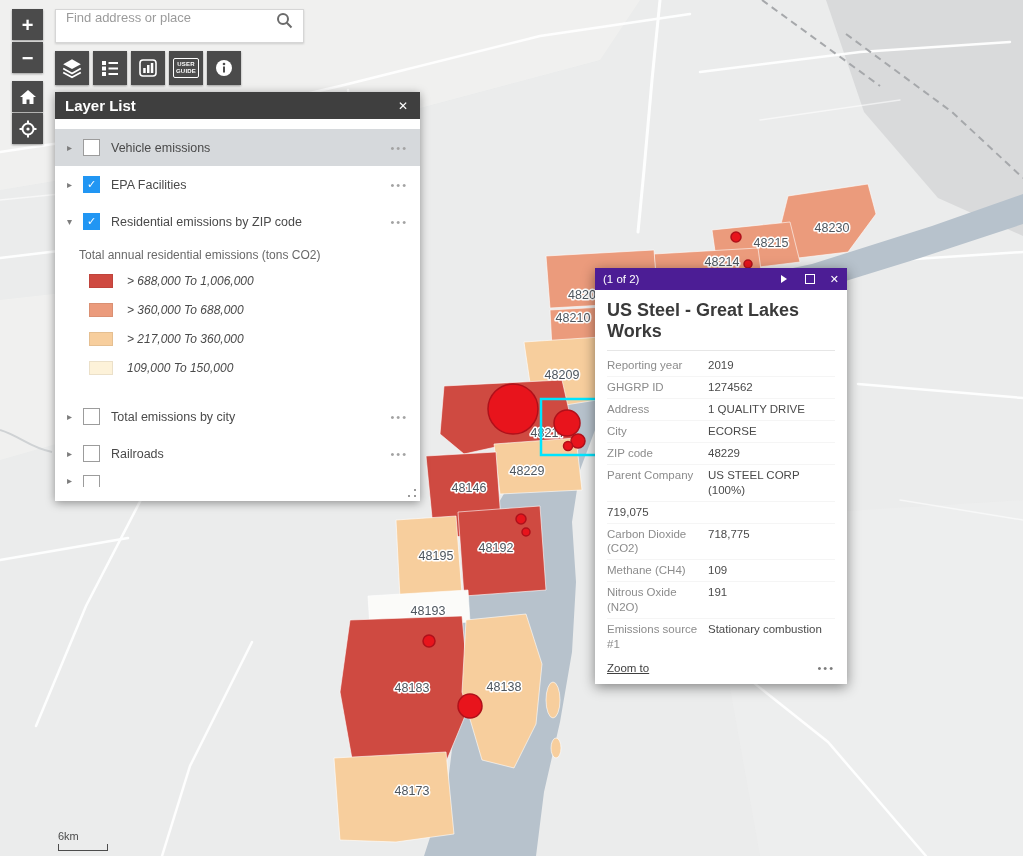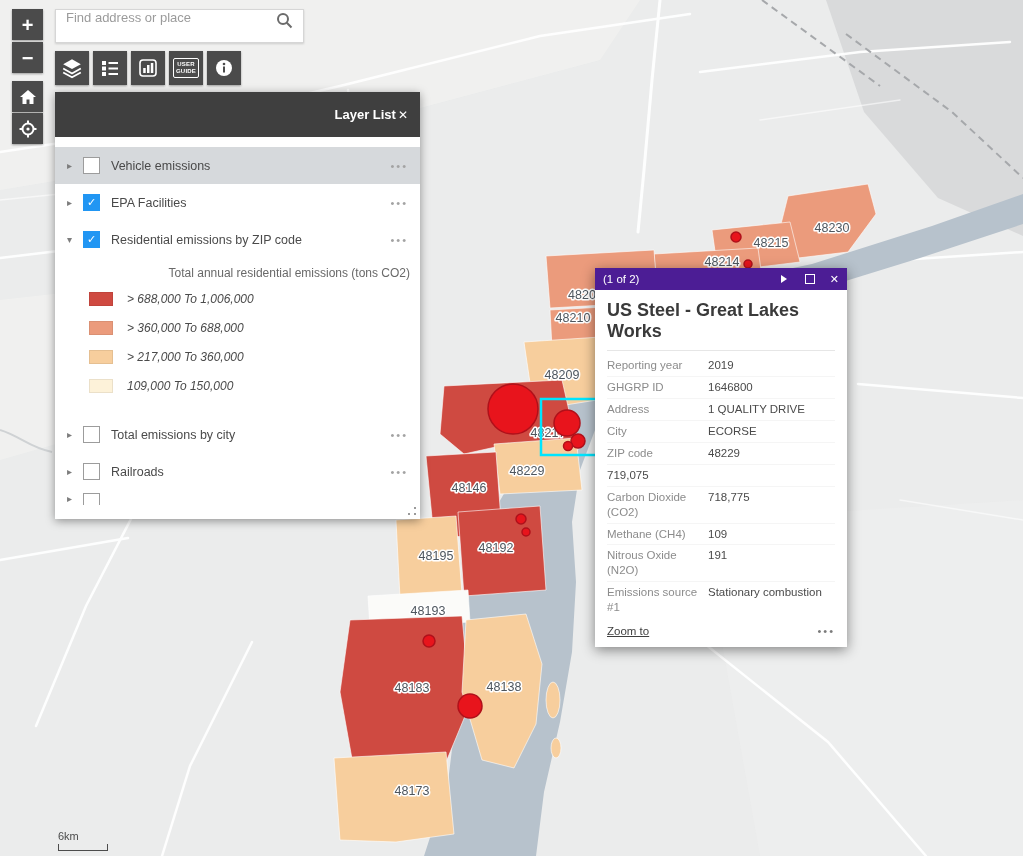--- a/index.html
+++ b/index.html
@@ -27,39 +27,39 @@
   
   .toolbar{position:absolute;left:55px;top:51px;display:flex;gap:4px;}
   .tb{position:relative;width:34px;height:34px;background:#4b4b4b;border:0;padding:0;cursor:pointer;
       display:flex;align-items:center;justify-content:center;box-shadow:0 1px 2px rgba(0,0,0,.35);}
   .guide-box{border:1px solid #fff;border-radius:2px;padding:2px 2px;text-align:center;
       color:#fff;font-size:6px;font-weight:bold;line-height:1.2;letter-spacing:.2px;}
 
   
   .panel{position:absolute;left:55px;top:92px;width:365px;background:#fff;
       box-shadow:0 2px 9px rgba(0,0,0,.4);}
-  .panel-hd{height:45px;background:#3f3f3f;color:#fff;display:flex;align-items:center;
-      justify-content:flex-end;padding:0 10px;font-size:13px;font-weight:bold;}
+  .panel-hd{height:27px;background:#3f3f3f;color:#fff;display:flex;align-items:center;
+      justify-content:space-between;padding:0 10px;font-size:15px;font-weight:bold;}
   .x-btn{cursor:pointer;color:#fff;font-size:12px;background:none;border:0;padding:0 2px;}
   .x-btn::before{content:"✕";}
   .panel-bd{padding-top:10px;position:relative;padding-bottom:14px;}
   .layer-row{height:37px;display:flex;align-items:center;padding:0 12px;}
   .layer-row.selected{background:#d6d9dc;}
   .arrow{width:16px;color:#7d7d7d;font-size:10px;flex:none;}
   .arrow.right::before{content:"▸";}
   .arrow.down::before{content:"▾";}
   .cb{width:15px;height:15px;border:1px solid #9c9c9c;background:#fff;flex:none;
       margin-right:11px;text-align:center;line-height:15px;}
   .cb.checked{background:#2196f3;border-color:#2196f3;color:#fff;font-size:11px;}
   .cb.checked::before{content:"✓";}
   .row-label{font-size:12.5px;color:#4a4a4a;}
   .dots{margin-left:auto;color:#a3a3a3;font-size:11px;letter-spacing:2px;cursor:pointer;}
   .dots::before{content:"•••";}
   .legend-block{padding:4px 10px 8px 24px;}
-  .legend-title{font-size:12px;color:#696969;margin:4px 0 12px;text-align:right;}
+  .legend-title{font-size:12px;color:#696969;margin:4px 0 12px;}
   .legend-row{display:flex;align-items:center;margin-bottom:15px;font-style:italic;}
   .swatch{width:24px;height:14px;margin-left:10px;margin-right:14px;flex:none;
       box-shadow:inset 0 0 0 1px rgba(0,0,0,.07);}
   .legend-label{font-size:12px;color:#4a4a4a;}
   .layer-row.partial{height:12px;overflow:hidden;align-items:flex-start;padding-top:3px;}
   .grip{position:absolute;right:3px;bottom:3px;width:12px;height:12px;
       background-image:radial-gradient(#9a9a9a 1.2px,transparent 1.5px),
         radial-gradient(#9a9a9a 1.2px,transparent 1.5px),
         radial-gradient(#9a9a9a 1.2px,transparent 1.5px);
       background-size:4px 4px;background-repeat:no-repeat;
@@ -346,33 +346,37 @@
     </div>
     <div class="popup-bd">
       <div class="popup-title">US Steel - Great Lakes Works</div>
       <div class="fields">
         <div class="field">
             <span class="f-label">Reporting year</span>
             <span class="f-value">2019</span>
           </div>
         <div class="field">
             <span class="f-label">GHGRP ID</span>
-            <span class="f-value">1646800</span>
+            <span class="f-value">1274562</span>
           </div>
         <div class="field">
             <span class="f-label">Address</span>
             <span class="f-value">1 QUALITY DRIVE</span>
           </div>
         <div class="field">
             <span class="f-label">City</span>
             <span class="f-value">ECORSE</span>
           </div>
         <div class="field">
             <span class="f-label">ZIP code</span>
             <span class="f-value">48229</span>
+          </div>
+        <div class="field">
+            <span class="f-label">Parent Company</span>
+            <span class="f-value">US STEEL CORP (100%)</span>
           </div>
         <div class="field">
             <span class="f-value">719,075</span>
           </div>
         <div class="field">
             <span class="f-label">Carbon Dioxide (CO2)</span>
             <span class="f-value">718,775</span>
           </div>
         <div class="field">
             <span class="f-label">Methane (CH4)</span>

